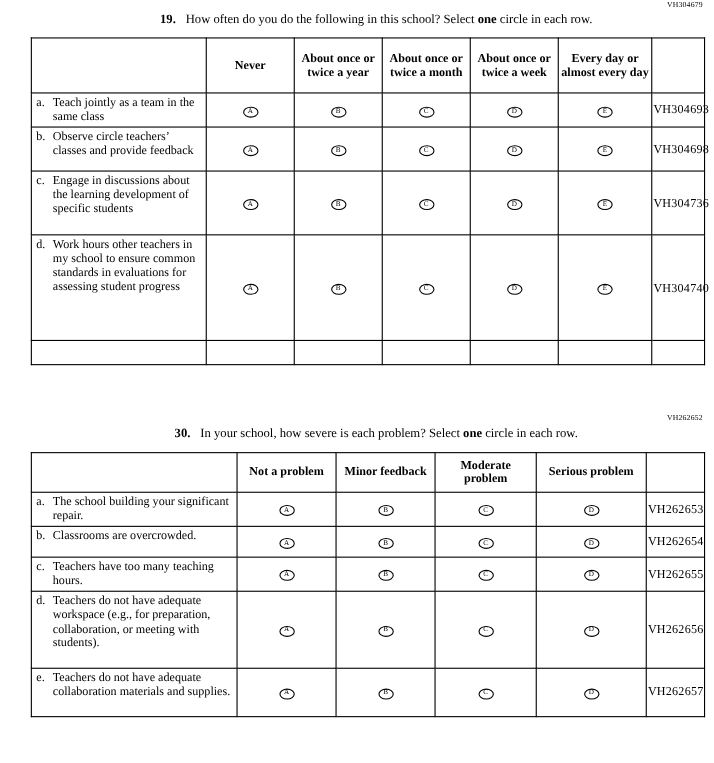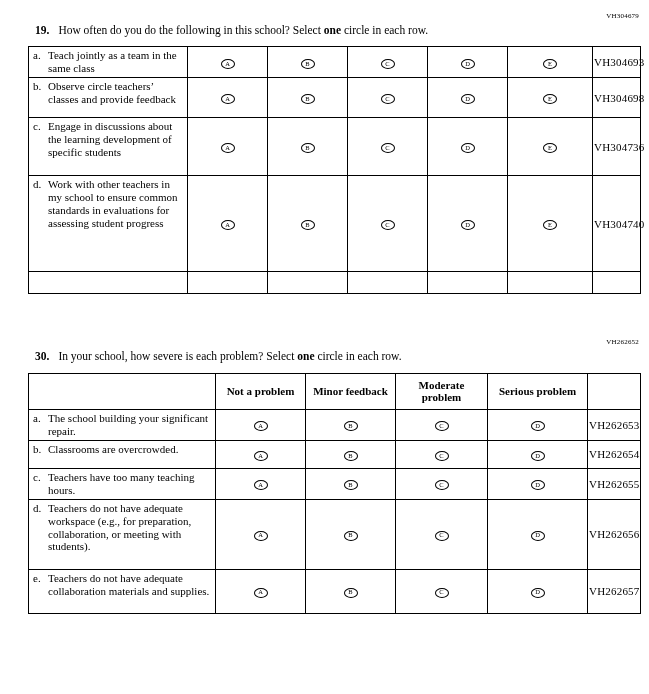--- a/index.html
+++ b/index.html
@@ -11,27 +11,28 @@
     color: #000;
     position: relative;
     overflow: hidden;
   }
   .doc-code {
     font-size: 7px;
     text-align: right;
     padding-right: 10px;
     letter-spacing: 0.2px;
   }
-  .top-code { padding-top: 12px; margin-left: 28px; }
+  .top-code { padding-top: 0; margin-left: 28px; }
   .mid-code { margin-top: 44px; }
   .prompt {
     font-size: 11.5px;
     padding-left: 35px;
     margin-top: 3px;
     line-height: 1.25;
+    text-align: center;
   }
   .qnum { font-weight: bold; margin-right: 9px; }
   .q-table {
     border-collapse: collapse;
     margin-left: 28px;
     margin-top: 9px;
     width: 612px;
     table-layout: fixed;
   }
   .q-table th, .q-table td {
@@ -102,20 +103,29 @@
   <colgroup>
     <col style="width:159px">
       <col style="width:80px">
       <col style="width:80px">
       <col style="width:80px">
       <col style="width:80px">
       <col style="width:85px">
       <col style="width:48px">
   </colgroup>
   <tbody>
+      <tr>
+    <th></th>
+    <th>Never</th>
+    <th>About once or twice a year</th>
+    <th>About once or twice a month</th>
+    <th>About once or twice a week</th>
+    <th>Every day or almost every day</th>
+    <th></th>
+  </tr>
 
   <tr class="r-a">
     <td class="label-cell">
       <div class="row-label">
         <span class="row-letter">a.</span>
         <span class="row-text">Teach jointly as a team in the same class</span>
       </div>
     </td>
     <td class="opt-cell"><span class="circle">A</span></td>
     <td class="opt-cell"><span class="circle">B</span></td>
@@ -152,21 +162,21 @@
     <td class="opt-cell"><span class="circle">C</span></td>
     <td class="opt-cell"><span class="circle">D</span></td>
     <td class="opt-cell"><span class="circle">E</span></td>
     <td class="code-cell">VH304736</td>
   </tr>
 
   <tr class="r-d">
     <td class="label-cell">
       <div class="row-label">
         <span class="row-letter">d.</span>
-        <span class="row-text">Work with other teachers in my school to ensure common standards in evaluations for assessing student progress</span>
+        <span class="row-text">Work hours other teachers in my school to ensure common standards in evaluations for assessing student progress</span>
       </div>
     </td>
     <td class="opt-cell"><span class="circle">A</span></td>
     <td class="opt-cell"><span class="circle">B</span></td>
     <td class="opt-cell"><span class="circle">C</span></td>
     <td class="opt-cell"><span class="circle">D</span></td>
     <td class="opt-cell"><span class="circle">E</span></td>
     <td class="code-cell">VH304740</td>
   </tr>
 

